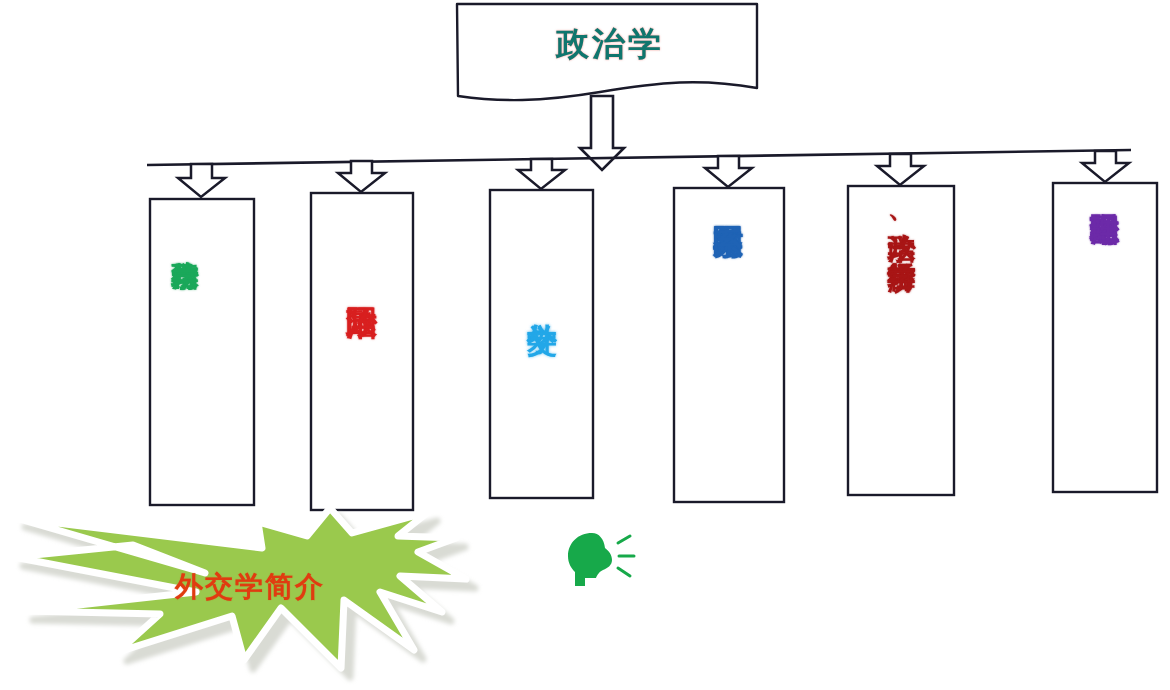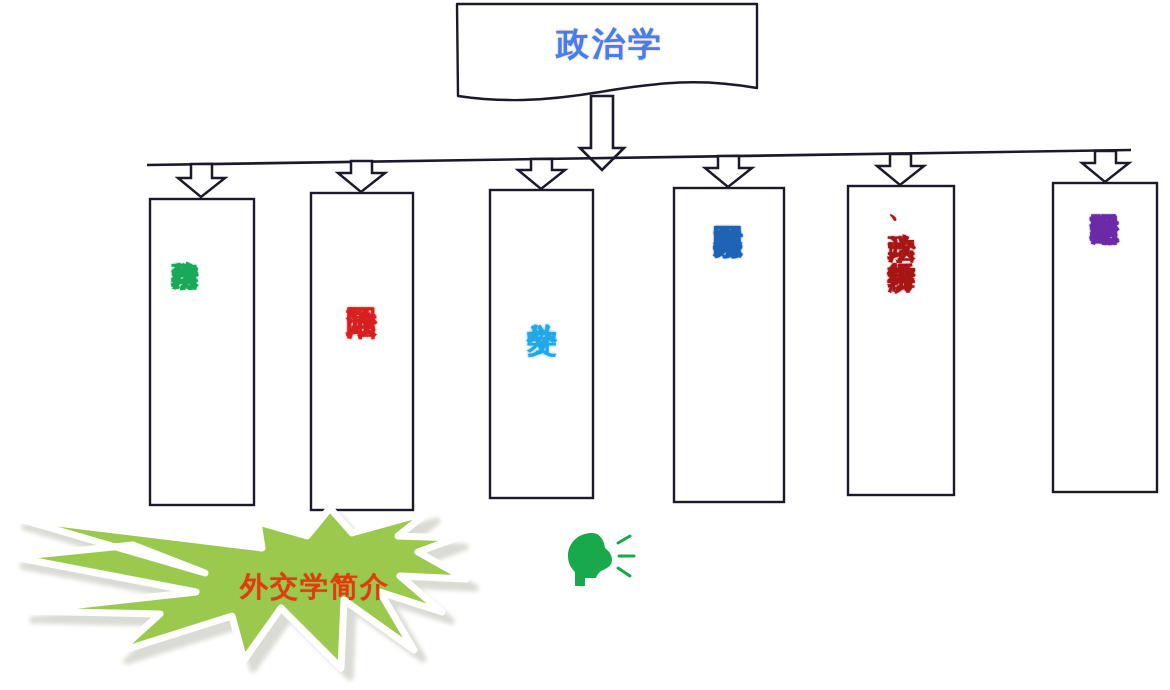--- a/index.html
+++ b/index.html
@@ -27,21 +27,21 @@
 
   
   .root-label {
     position: absolute;
     left: 470px;
     top: 22px;
     width: 280px;
     text-align: center;
     font-size: 33px;
     font-weight: bold;
-    color: #3b82f6;
+    color: #0f766e;
     letter-spacing: 3px;
     text-shadow: 0 0 2px rgba(232,36,26,0.55);
     font-family: "DejaVu Sans", sans-serif;
   }
 
   
   .vlabel {
     position: absolute;
     writing-mode: vertical-rl;
     text-orientation: upright;
@@ -50,21 +50,21 @@
     font-family: "DejaVu Sans", sans-serif;
     line-height: 1;
   }
 
   
   .burst-label {
     position: absolute;
     left: 110px;
     top: 568px;
     width: 280px;
-    text-align: right;
+    text-align: center;
     font-size: 28px;
     font-weight: bold;
     color: #e03c10;
     letter-spacing: 2px;
     text-shadow: 0 0 1px rgba(224,60,16,0.6);
     font-family: "DejaVu Sans", sans-serif;
   }
 </style>
 </head>
 <body>

